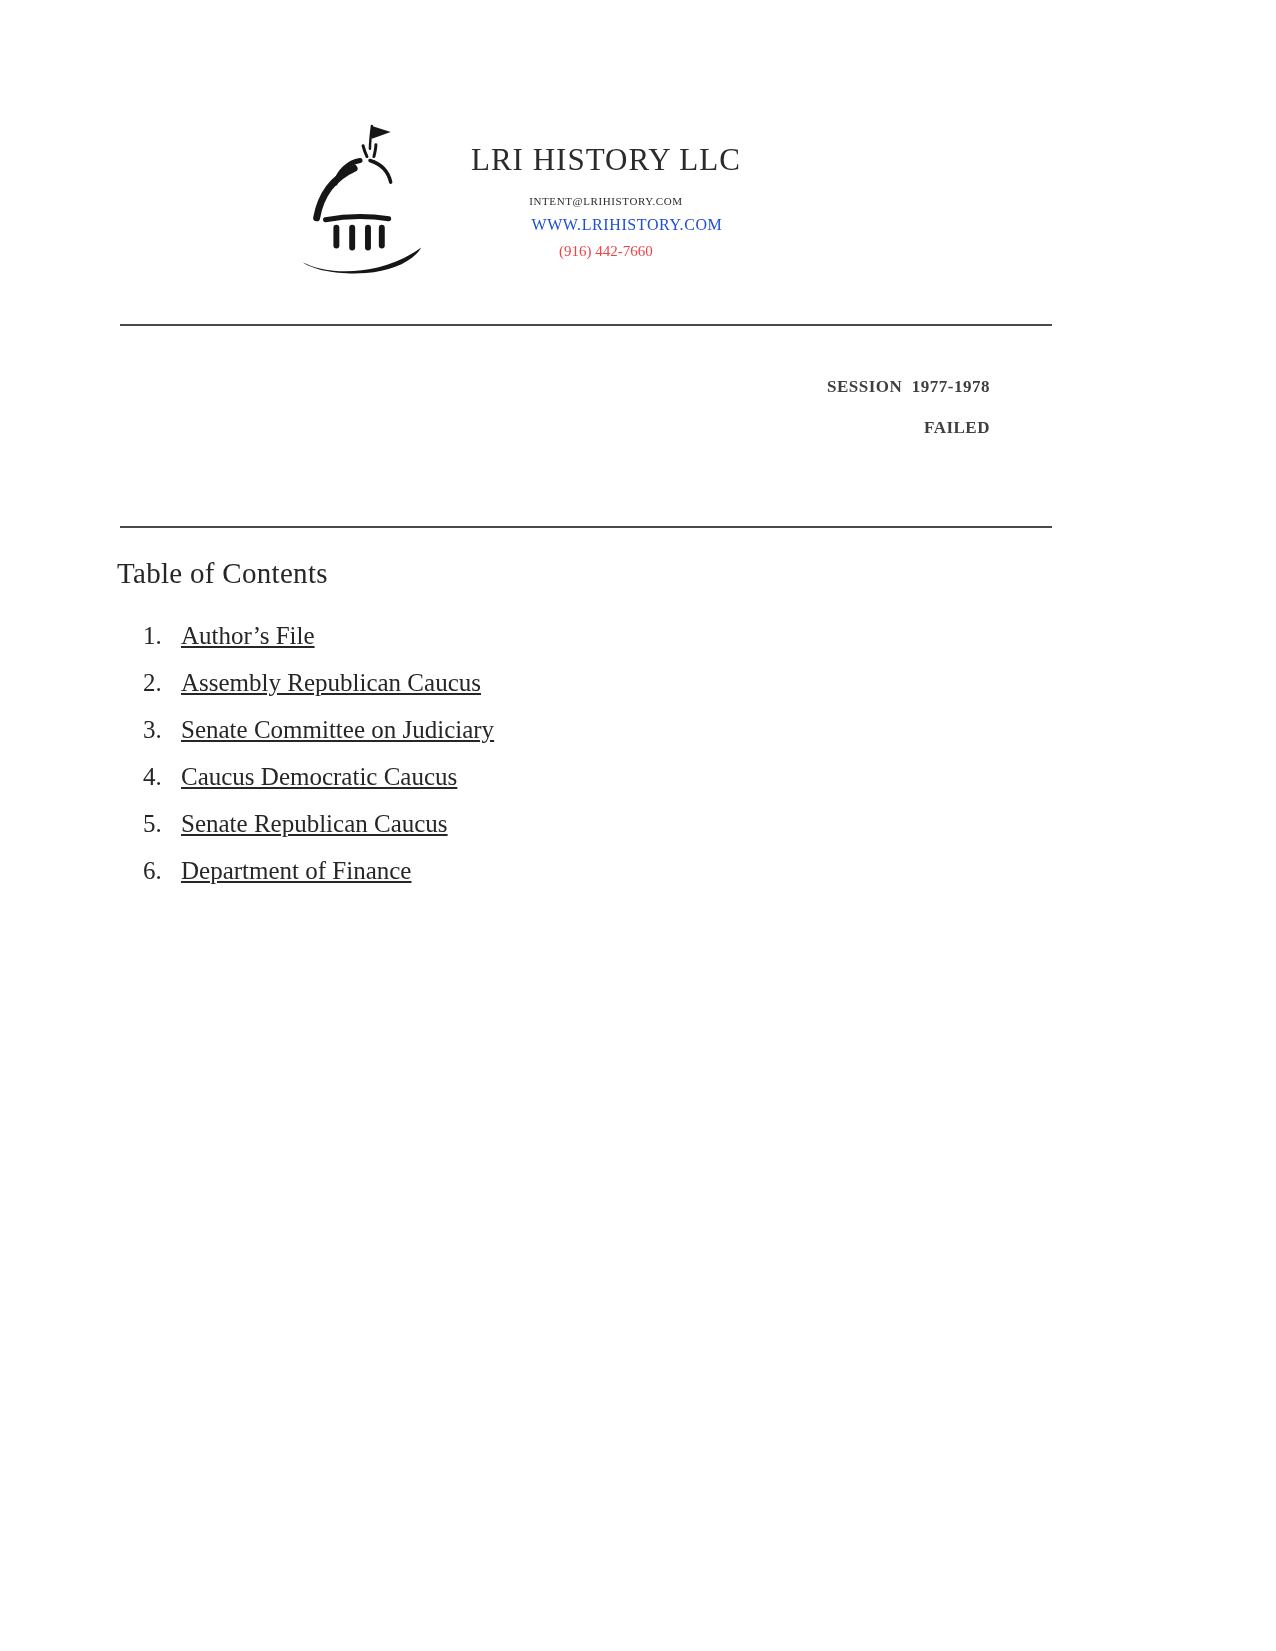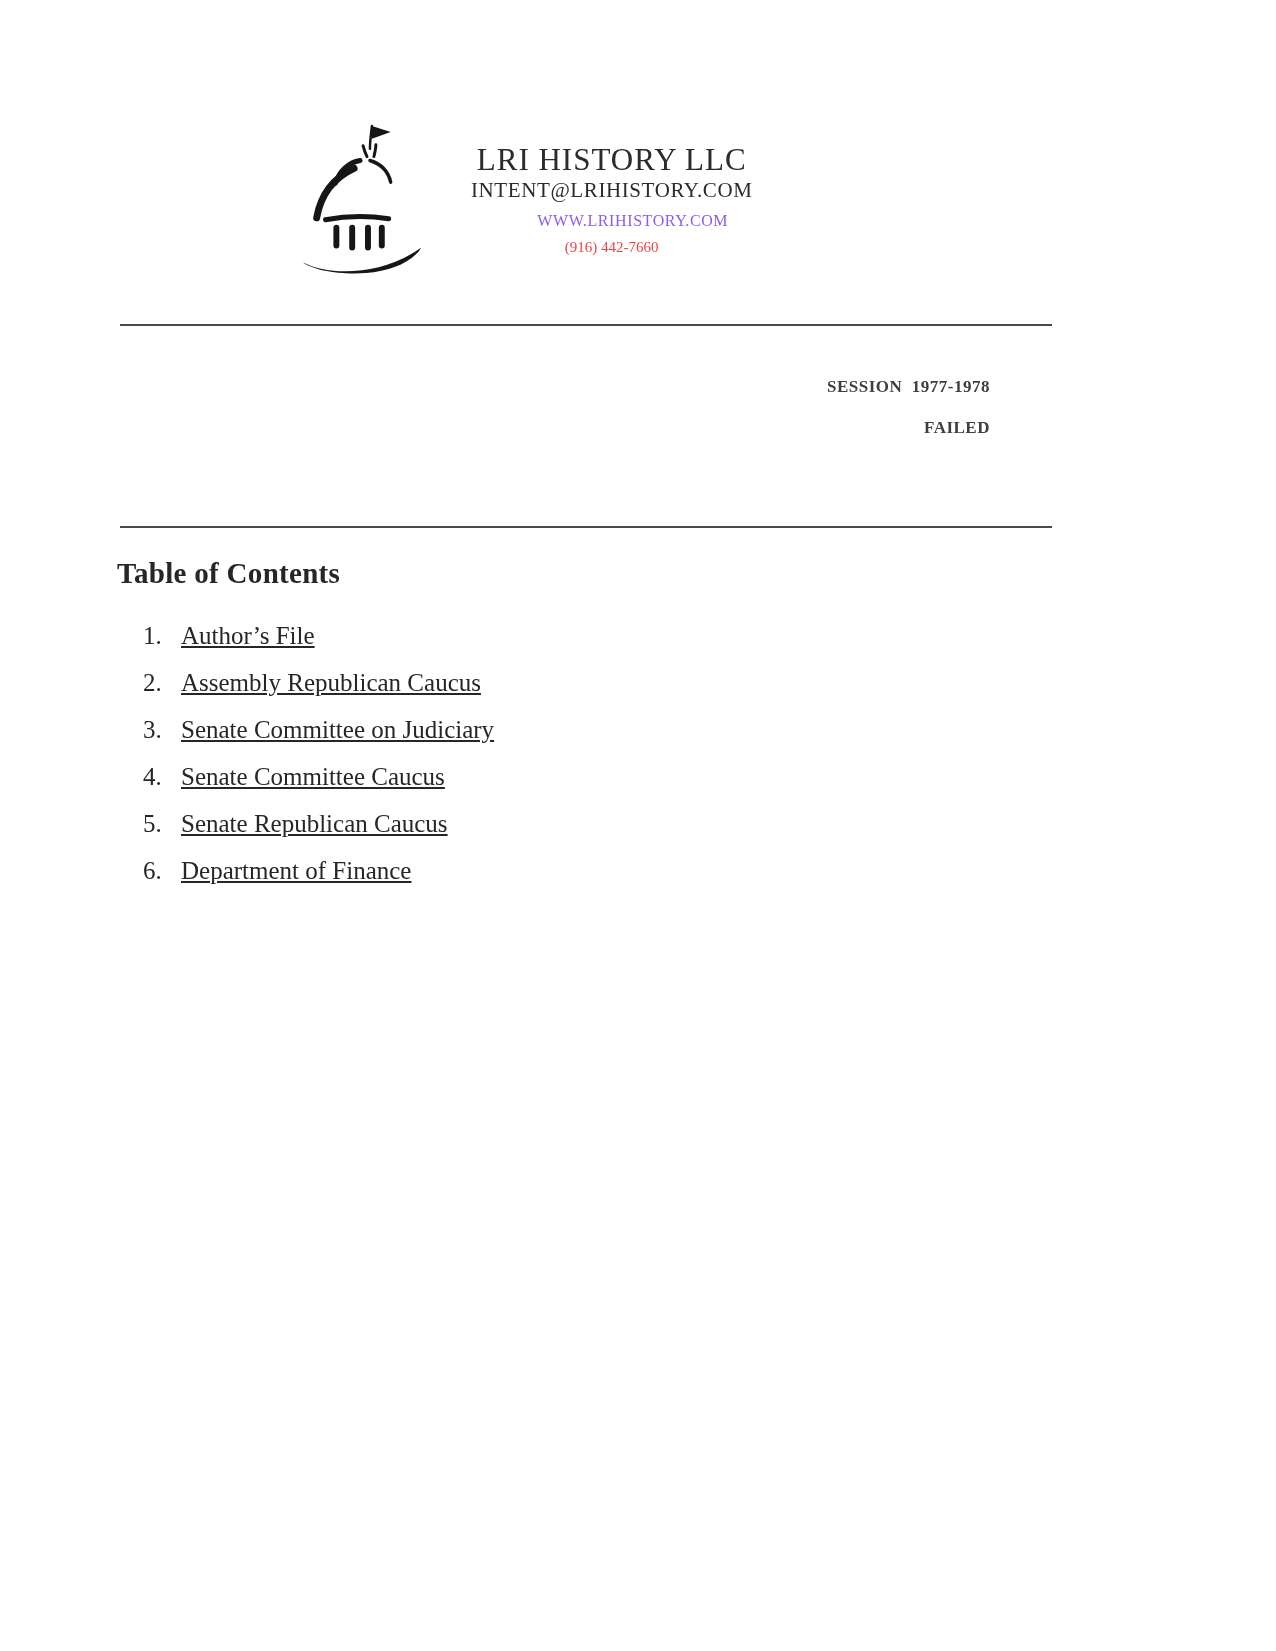--- a/index.html
+++ b/index.html
@@ -37,31 +37,31 @@
     align-items: center;
     padding-top: 20px;
   }
   .company {
     font-size: 31px;
     letter-spacing: 1px;
     color: #2b2b2b;
     white-space: nowrap;
   }
   .email {
-    font-size: 21px;
+    font-size: 11px;
     letter-spacing: 0.6px;
-    margin-top: 0;
+    margin-top: 17px;
     color: #2b2b2b;
     white-space: nowrap;
   }
   .website {
     font-size: 16px;
     letter-spacing: 0.6px;
     margin-top: 9px;
-    color: #8b5cf6;
+    color: #1d4ed8;
     white-space: nowrap;
     margin-left: 42px;
   }
   .phone {
     font-size: 15px;
     margin-top: 9px;
     color: #ef4444;
     white-space: nowrap;
   }
 
@@ -90,21 +90,21 @@
     letter-spacing: 0.5px;
   }
   .session-line { white-space: pre; }
 
   
   .toc-title {
     position: absolute;
     top: 557px;
     left: 117px;
     font-size: 29px;
-    font-weight: bold;
+    font-weight: normal;
     color: #262626;
     letter-spacing: 0.3px;
   }
   .toc-list {
     position: absolute;
     top: 622px;
     left: 143px;
   }
   .toc-item {
     display: flex;
@@ -180,21 +180,21 @@
     <div class="toc-item">
       <span class="toc-num">2.</span>
       <span class="toc-label">Assembly Republican Caucus</span>
     </div>
     <div class="toc-item">
       <span class="toc-num">3.</span>
       <span class="toc-label">Senate Committee on Judiciary</span>
     </div>
     <div class="toc-item">
       <span class="toc-num">4.</span>
-      <span class="toc-label">Senate Committee Caucus</span>
+      <span class="toc-label">Caucus Democratic Caucus</span>
     </div>
     <div class="toc-item">
       <span class="toc-num">5.</span>
       <span class="toc-label">Senate Republican Caucus</span>
     </div>
     <div class="toc-item">
       <span class="toc-num">6.</span>
       <span class="toc-label">Department of Finance</span>
     </div>
   </div>

